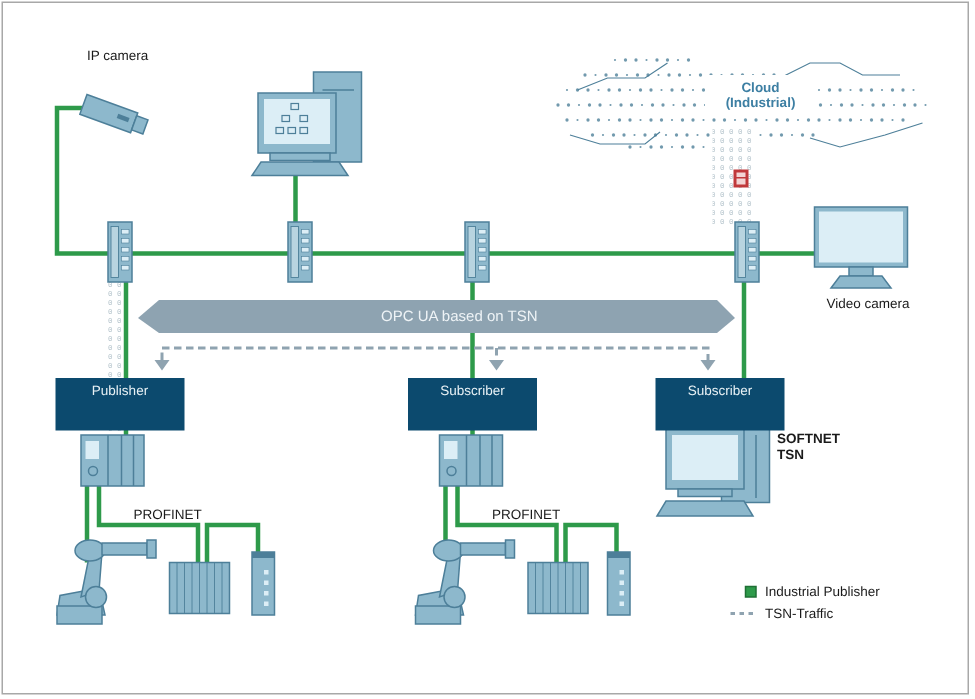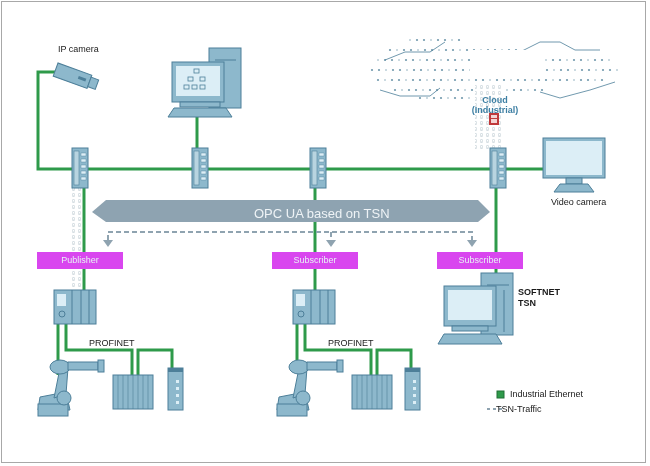--- a/index.html
+++ b/index.html
@@ -1,21 +1,21 @@
 <!DOCTYPE html>
 <html><head>
 <meta charset="utf-8">
 <style>
   html, body { margin: 0; padding: 0; background: #ffffff; }
   body { width: 650px; height: 466px; position: relative; overflow: hidden; font-family: "Liberation Sans", sans-serif; }
   .frame { position: absolute; left: 1px; top: 1px; width: 645px; height: 462px; border: 1px solid #a8a8a8; box-sizing: border-box; }
   svg.diagram { position: absolute; left: 0; top: 0; }
   .lbl { position: absolute; font-size: 9px; color: #1a1a1a; white-space: nowrap; }
-  .role-box { position: absolute; height: 17px; background: #d946ef; color: #e8f1f5; font-size: 9px; text-align: center; line-height: 17px; }
-  .banner-text { position: absolute; font-size: 13px; color: #eef3f6; white-space: nowrap; }
+  .role-box { position: absolute; height: 35px; background: #0c4a6e; color: #e8f1f5; font-size: 9px; text-align: center; line-height: 17px; }
+  .banner-text { position: absolute; font-size: 10px; color: #eef3f6; white-space: nowrap; }
   .cloud-text { position: absolute; font-size: 9px; font-weight: bold; color: #3d7fa3; text-align: center; line-height: 10px; }
 </style>
 </head>
 <body>
 
 <div class="frame"></div>
 
 <svg class="diagram" width="650" height="466" viewBox="0 0 650 466">
   <defs>
     <pattern id="bin" width="6" height="6" patternUnits="userSpaceOnUse">
@@ -386,34 +386,34 @@
         <rect x="413" y="387" width="3" height="3" fill="#dceef6"></rect>
         <rect x="413" y="394" width="3" height="3" fill="#dceef6"></rect>
         <rect x="413" y="401" width="3" height="3" fill="#dceef6"></rect>
       </g>
     </g>
 
   <rect x="497" y="391" width="7" height="7" fill="#2e9a4a" stroke="#1f6f34"></rect>
   <line x1="487" y1="409" x2="504" y2="409" stroke="#8fa3b0" stroke-width="2" stroke-dasharray="3,3"></line>
 </svg>
 
-<div class="lbl" style="left:58px; top:44px;">IP camera</div>
-<div class="cloud-text" style="left:460px; top:53px; width:70px;margin-top:42px;">
+<div class="lbl" style="left:58px; top:32px;">IP camera</div>
+<div class="cloud-text" style="left:472px; top:53px; width:70px;">
   <div>Cloud</div>
   <div>(Industrial)</div>
 </div>
 <div class="lbl" style="left:551px; top:197px;">Video camera</div>
 <div class="banner-text" style="left:254px; top:206px;">OPC UA based on TSN</div>
 
 <div class="role-box" style="left:37px; top:252px; width:86px;">Publisher</div>
 <div class="role-box" style="left:272px; top:252px; width:86px;">Subscriber</div>
 <div class="role-box" style="left:437px; top:252px; width:86px;">Subscriber</div>
 
 <div class="lbl" style="left:89px; top:338px;">PROFINET</div>
 <div class="lbl" style="left:328px; top:338px;">PROFINET</div>
 
 <div class="lbl" style="left:518px; top:287px; line-height:11px;font-weight:bold;">
   <div>SOFTNET</div>
   <div>TSN</div>
 </div>
 
-<div class="lbl" style="left:510px; top:389px;">Industrial Ethernet</div>
-<div class="lbl" style="left:496px; top:404px;">TSN-Traffic</div>
+<div class="lbl" style="left:510px; top:389px;">Industrial Publisher</div>
+<div class="lbl" style="left:510px; top:404px;">TSN-Traffic</div>
 
 </body></html>

